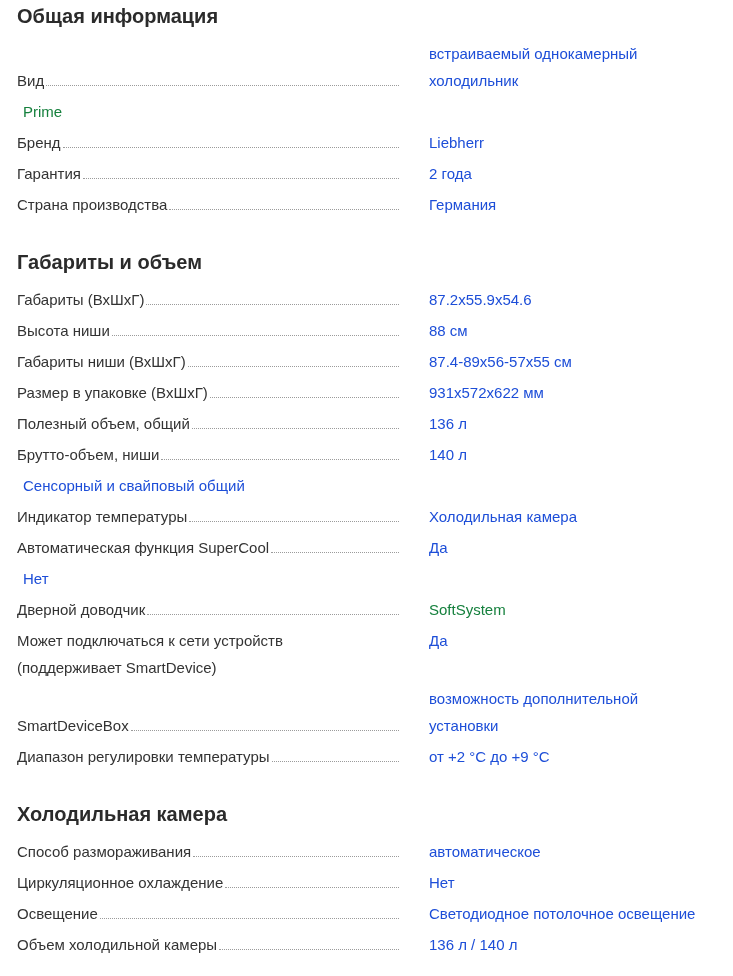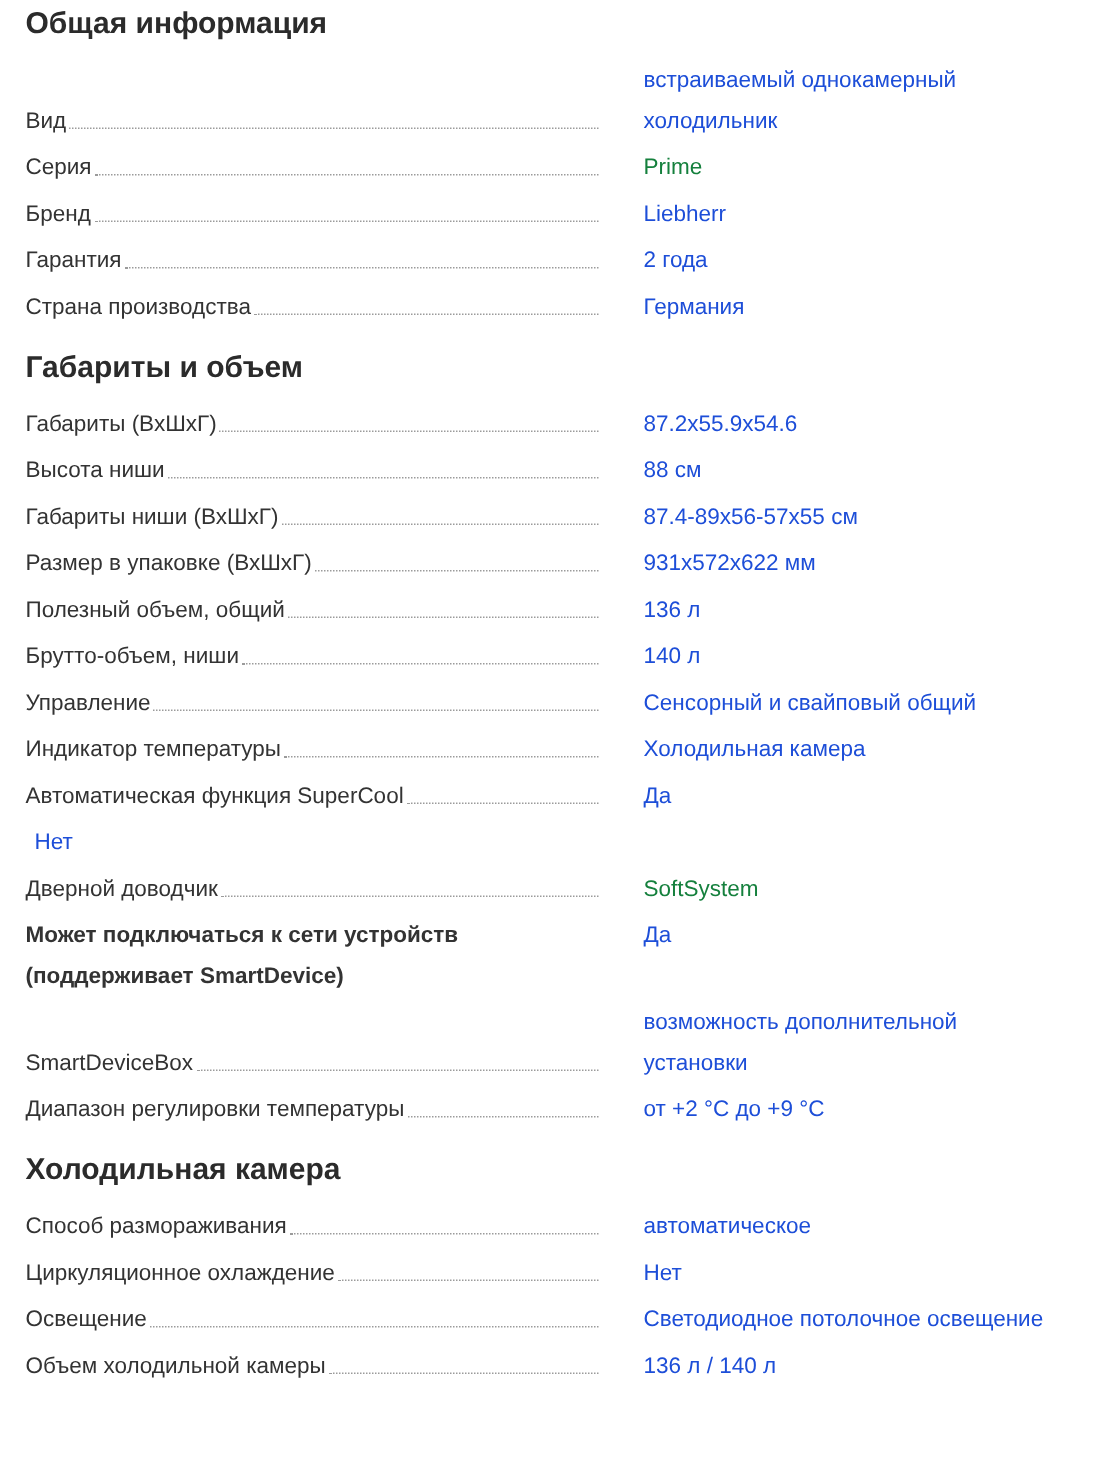--- a/index.html
+++ b/index.html
@@ -21,42 +21,41 @@
   }
   .spec-section { margin: 0; }
   .section-title {
     font-size: 20px;
     line-height: 26px;
     font-weight: 700;
     color: #2b2b2b;
     margin: 0 0 9px 0;
   }
   .spec-section + .spec-section .section-title {
-    margin-top: 12px;
+    margin-top: 29px;
   }
   .spec-row {
     display: flex;
     align-items: flex-end;
     font-size: 15px;
     line-height: 27px;
     padding: 2px 0;
     gap: 24px;
   }
   .spec-row.multiline {
     align-items: flex-start;
   }
   .spec-left {
     flex: 0 0 382px;
     display: flex;
     align-items: flex-end;
     min-width: 0;
   }
   .spec-row.multiline .spec-left {
     align-items: flex-end;
-    font-weight: bold;
   }
   .spec-label {
     color: #333333;
     white-space: normal;
   }
   .spec-dots {
     flex: 1 1 auto;
     min-width: 6px;
     border-bottom: 1px dotted #9b9b9b;
     margin: 0 0 8px 2px;
@@ -83,24 +82,20 @@
       <section class="spec-section">
         <h2 class="section-title">Общая информация</h2>
         <div class="spec-row">
           <div class="spec-left">
             <span class="spec-label">Вид</span>
             <span class="spec-dots"></span>
           </div>
           <span class="spec-value">встраиваемый однокамерный холодильник</span>
         </div>
         <div class="spec-row">
-          <div class="spec-left">
-            <span class="spec-label">Серия</span>
-            <span class="spec-dots"></span>
-          </div>
           <span class="spec-value muted-link">Prime</span>
         </div>
         <div class="spec-row">
           <div class="spec-left">
             <span class="spec-label">Бренд</span>
             <span class="spec-dots"></span>
           </div>
           <span class="spec-value">Liebherr</span>
         </div>
         <div class="spec-row">
@@ -158,24 +153,20 @@
         <div class="spec-row">
           <div class="spec-left">
             <span class="spec-label">Брутто-объем, ниши</span>
             <span class="spec-dots"></span>
           </div>
           <span class="spec-value">140 л</span>
         </div>
       </section>
       <section class="spec-section">
         <div class="spec-row">
-          <div class="spec-left">
-            <span class="spec-label">Управление</span>
-            <span class="spec-dots"></span>
-          </div>
           <span class="spec-value">Сенсорный и свайповый общий</span>
         </div>
         <div class="spec-row">
           <div class="spec-left">
             <span class="spec-label">Индикатор температуры</span>
             <span class="spec-dots"></span>
           </div>
           <span class="spec-value">Холодильная камера</span>
         </div>
         <div class="spec-row">

